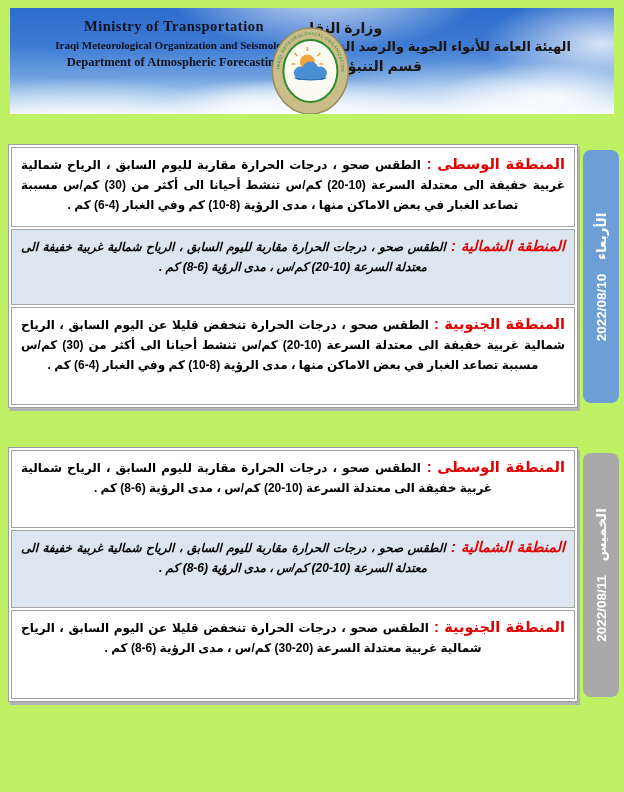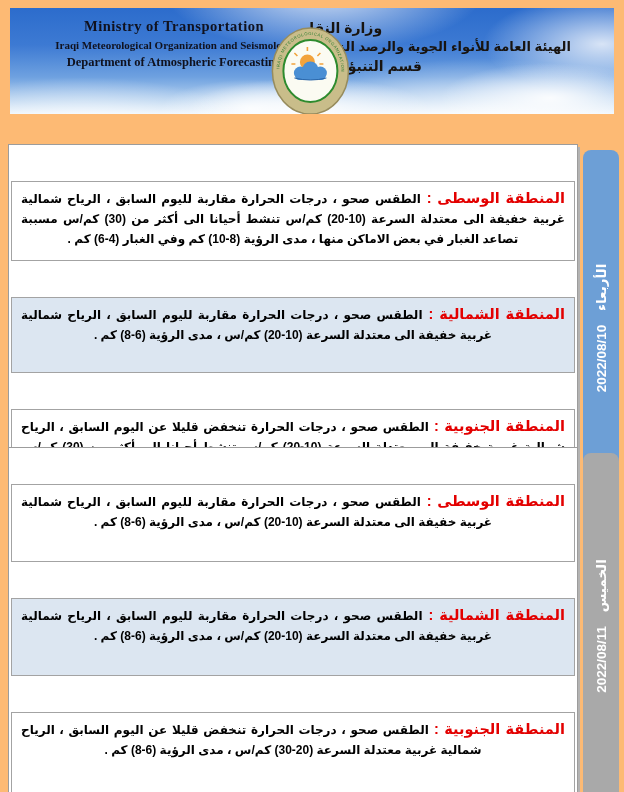--- a/index.html
+++ b/index.html
@@ -1,16 +1,16 @@
 <!DOCTYPE html>
 <html lang="ar"><head>
 <meta charset="utf-8">
 <style>
   html,body{margin:0;padding:0;background:#fff;}
-  .page{position:relative;width:624px;height:792px;background:#fdba74;overflow:hidden;
+  .page{position:relative;width:624px;height:792px;background:#bef264;overflow:hidden;
         font-family:"Liberation Sans","DejaVu Sans",sans-serif;}
 
   
   .banner{position:absolute;left:10px;top:8px;width:604px;height:106px;overflow:hidden;
     background:
       radial-gradient(ellipse 340px 120px at 78% 118%, rgba(255,255,255,.97), rgba(255,255,255,0) 62%),
       radial-gradient(ellipse 300px 100px at 12% 122%, rgba(255,255,255,.92), rgba(255,255,255,0) 60%),
       radial-gradient(ellipse 230px 90px at 52% -18%, rgba(255,255,255,.85), rgba(255,255,255,0) 70%),
       radial-gradient(ellipse 170px 70px at 98% 34%, rgba(255,255,255,.8), rgba(255,255,255,0) 70%),
       radial-gradient(ellipse 140px 45px at 40% 95%, rgba(255,255,255,.85), rgba(255,255,255,0) 65%),
@@ -29,23 +29,23 @@
   .logo{position:absolute;left:50%;top:18px;transform:translateX(-52%);}
 
   
   .day-block{position:absolute;left:8px;display:flex;align-items:stretch;}
   .day1{top:144px;}
   .day2{top:447px;}
   .wtable{width:570px;background:#fff;border:1px solid #9c9c9c;box-shadow:2px 3px 0 #b3b3b3;
     padding:2px;display:flex;flex-direction:column;gap:2px;box-sizing:border-box;}
   .wrow{border:1px solid #a3a3a3;background:#fff;box-sizing:border-box;
     direction:rtl;text-align:justify;text-align-last:center;
-    font-size:12px;line-height:20px;font-weight:bold;color:#000;padding:6px 9px 4px 9px;margin-top:34px;}
+    font-size:12px;line-height:20px;font-weight:bold;color:#000;padding:6px 9px 4px 9px;}
   .wrow .region{color:#e30000;font-size:14.5px;}
-  .alt{background:#dce6f1;}
+  .alt{background:#dce6f1;font-style:italic;}
   .day1 .r1{min-height:80px;} .day1 .r2{min-height:76px;} .day1 .r3{min-height:98px;}
   .day2 .r1{min-height:78px;} .day2 .r2{min-height:78px;} .day2 .r3{min-height:89px;}
 
   
   .strip{width:36px;margin:6px 0 5px 0;margin-right:0;border-radius:8px;
     display:flex;align-items:center;justify-content:center;flex:none;}
   .strip{margin-left:5px;}
   .strip-label{transform:rotate(-90deg);white-space:nowrap;direction:rtl;
     color:#fff;font-weight:bold;font-size:13.5px;word-spacing:10px;letter-spacing:.4px;}
 </style>

